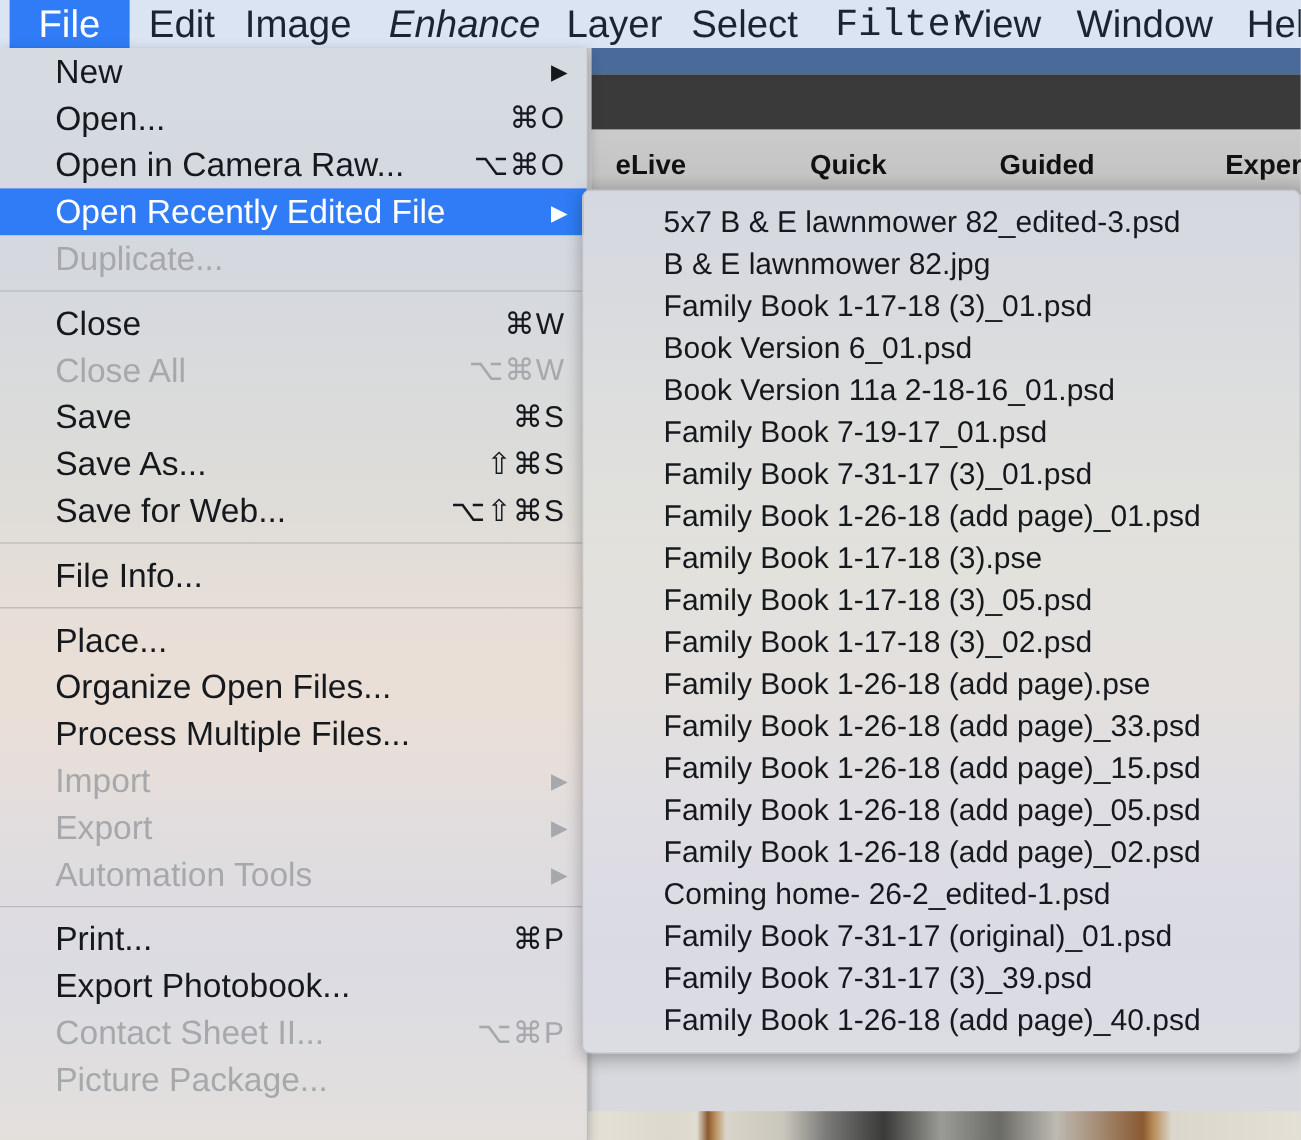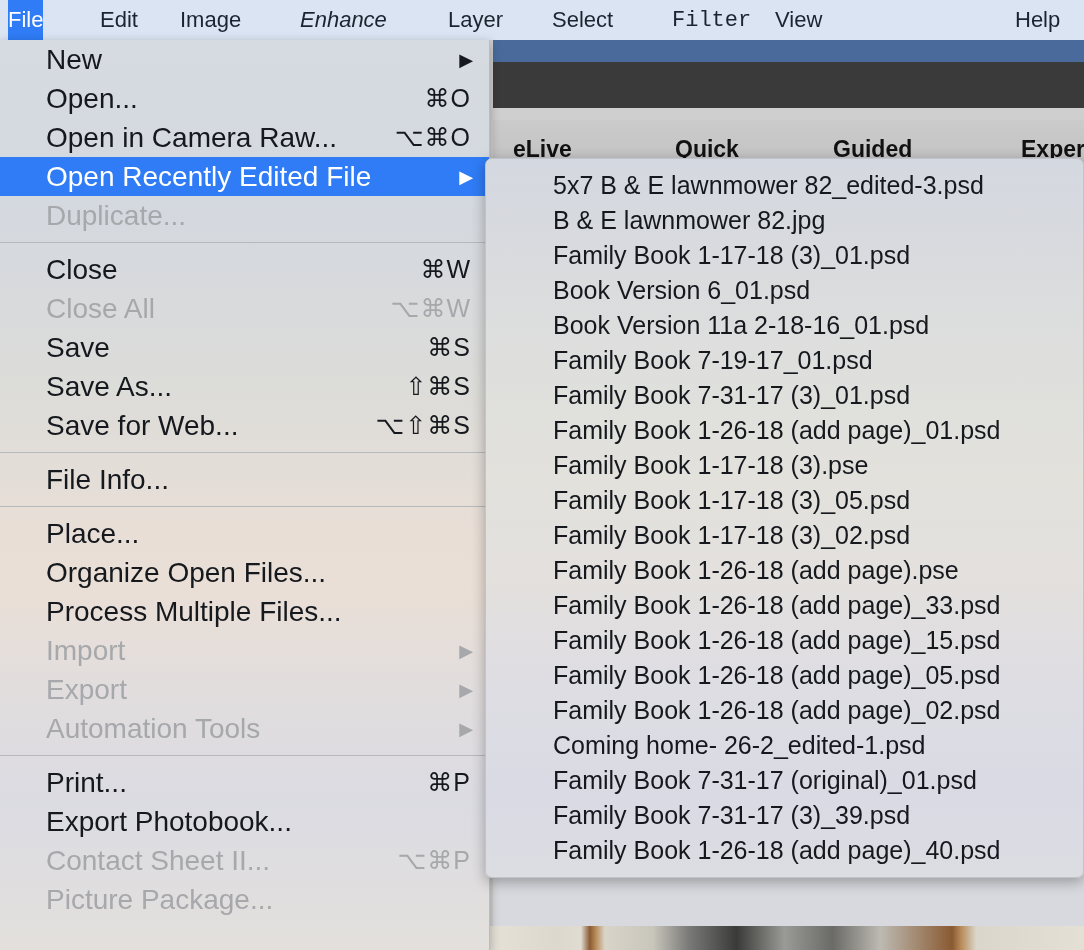--- a/index.html
+++ b/index.html
@@ -36,21 +36,21 @@
 
   .app-toolbar-dark {
     position: absolute;
     left: 493px; top: 62px;
     width: 591px; height: 46px;
     background: #3a3a3a;
   }
 
   .app-tabbar {
     position: absolute;
-    left: 493px; top: 120px;
+    left: 493px; top: 108px;
     width: 591px; height: 53px;
     background: linear-gradient(to bottom, #cbcbcb 0%, #c4c4c4 70%, #b4b4b4 100%);
     border-bottom: 1px solid #9a9a9a;
     text-align: right;
   }
 
   .app-tab {
     position: absolute;
     top: 16px;
     font-size: 23px;
@@ -107,24 +107,24 @@
     background: #dbe4f2;
     overflow: hidden;
   }
 
   .menubar-item {
     position: absolute;
     top: 0;
     height: 40px;
     display: flex;
     align-items: center;
-    font-size: 22px;
+    font-size: 32px;
     color: #1b2430;
     white-space: nowrap;
-    padding: 0 0;
+    padding: 0 24px;
   }
 
   .menubar-item.active {
     background: #2f7cf6;
     color: #ffffff;
   }
 
   
   .menu-panel {
     position: absolute;
@@ -248,20 +248,21 @@
 
   <div class="menubar" id="menubar">
       <div class="menubar-item active" style="left: 8px;">File</div>
       <div class="menubar-item" style="left: 100px;">Edit</div>
       <div class="menubar-item" style="left: 180px;">Image</div>
       <div class="menubar-item" style="left: 300px; font-style: italic;">Enhance</div>
       <div class="menubar-item" style="left: 448px;">Layer</div>
       <div class="menubar-item" style="left: 552px;">Select</div>
       <div class="menubar-item" style="left: 672px; font-family: Liberation Mono, monospace;">Filter</div>
       <div class="menubar-item" style="left: 775px;">View</div>
+      <div class="menubar-item" style="left: 873px;">Window</div>
       <div class="menubar-item" style="left: 1015px;">Help</div>
     </div>
 
   <div class="menu-panel" id="file-menu">
       <div class="mrow">
         <span class="mlabel">New</span>
         <span class="marrow">▶</span>
       </div>
       <div class="mrow">
         <span class="mlabel">Open...</span>

